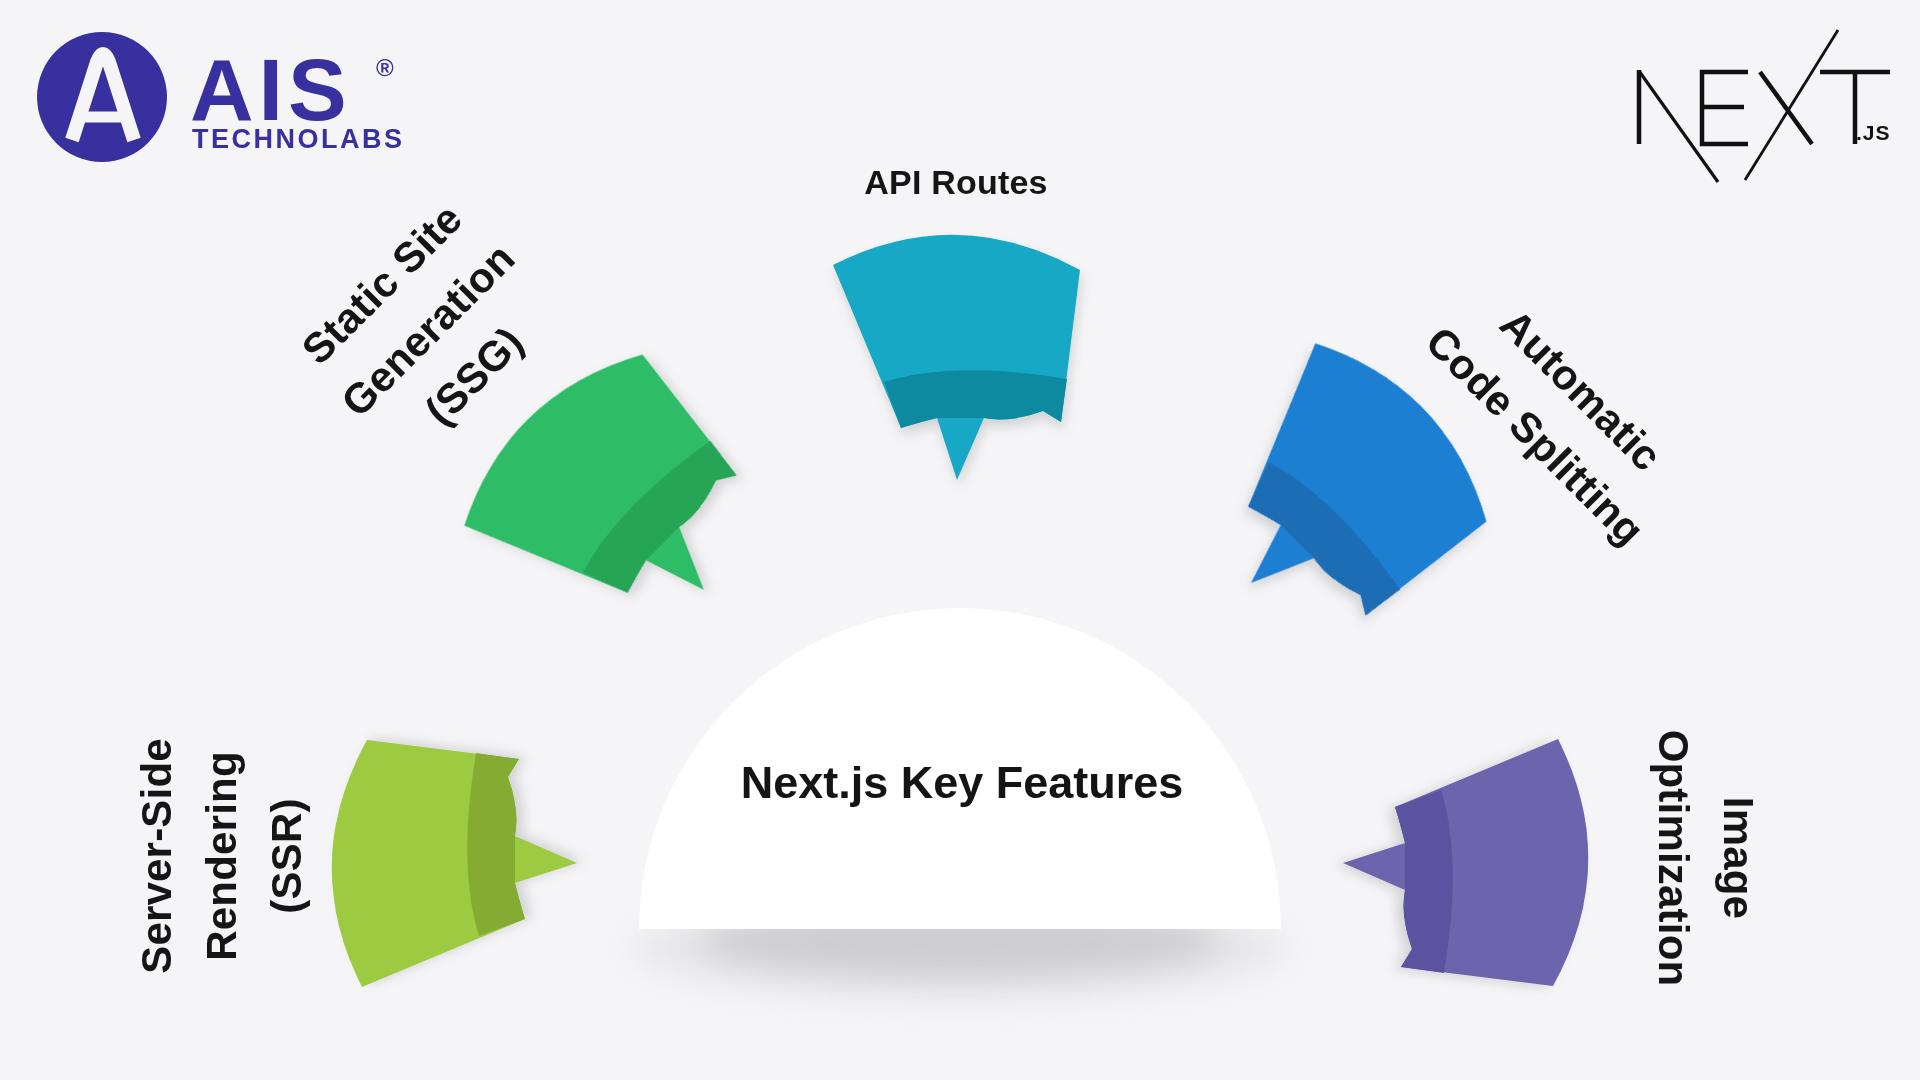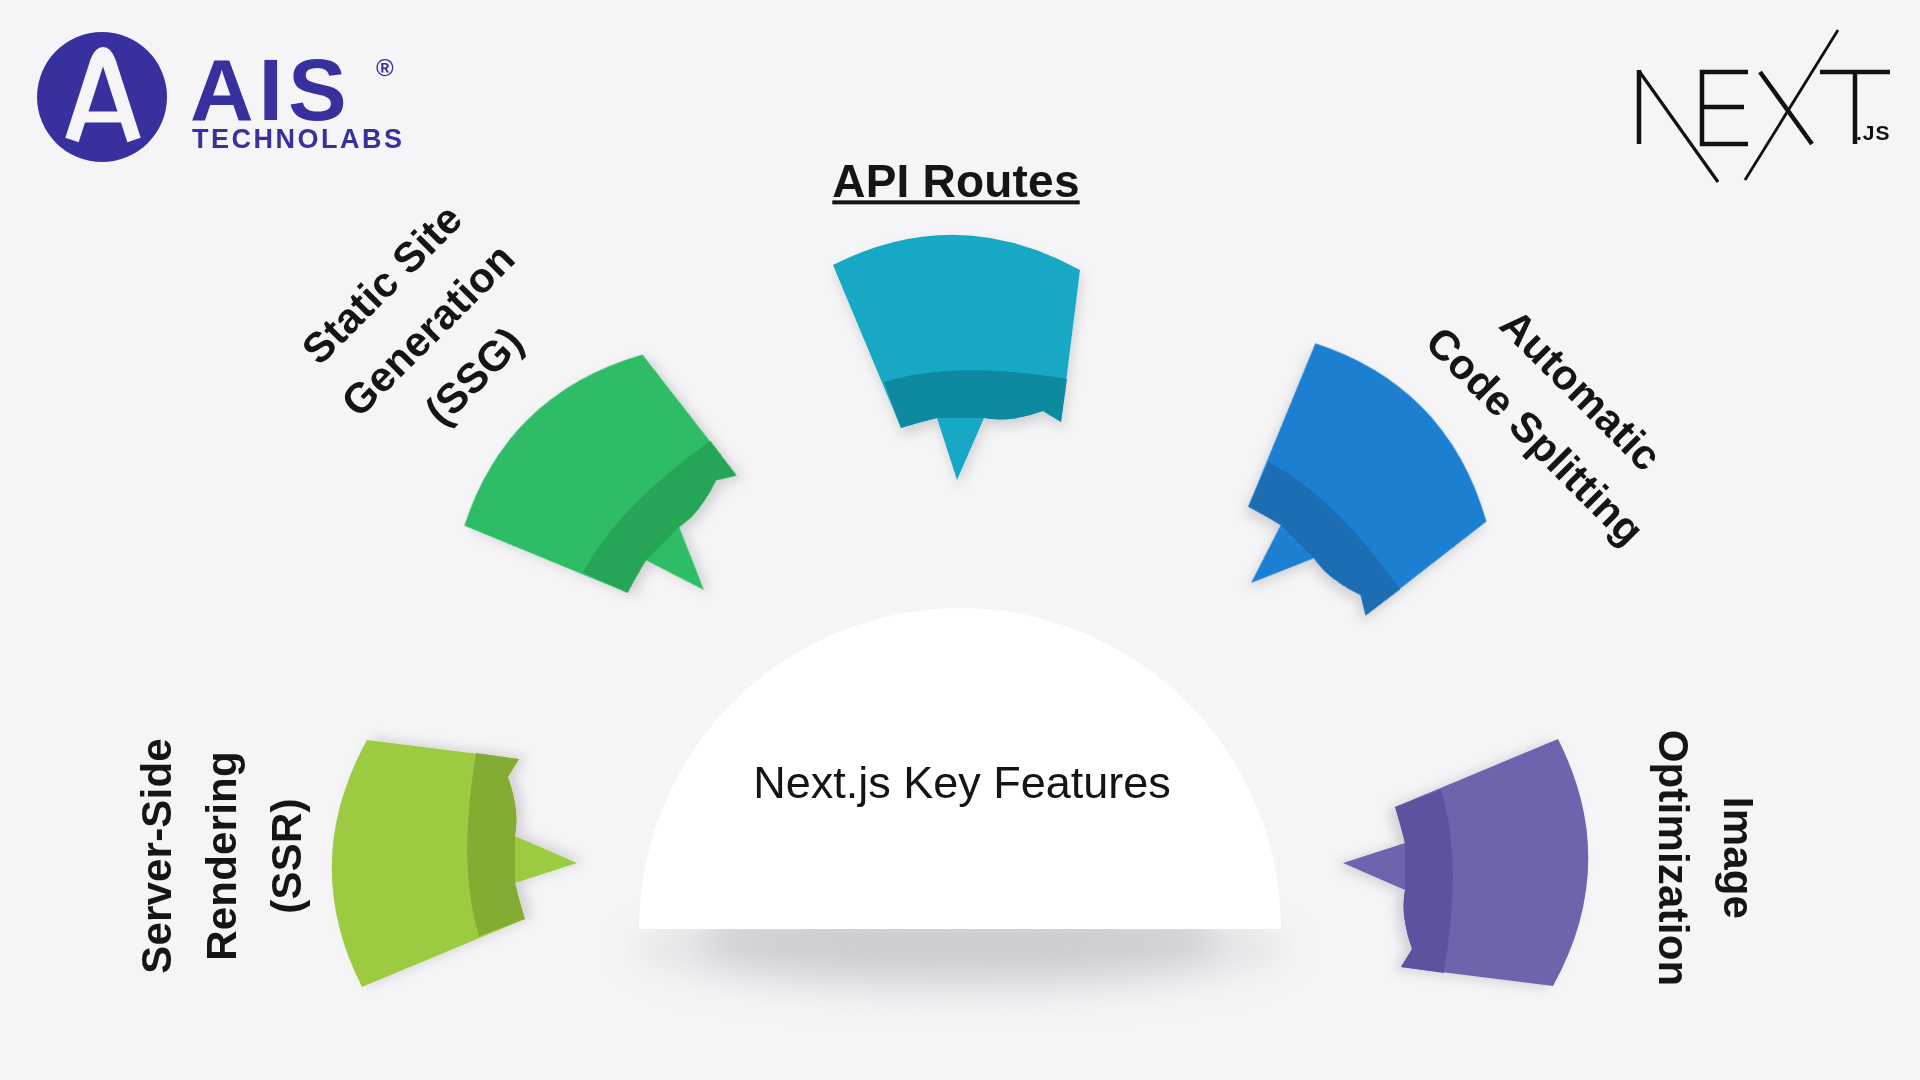--- a/index.html
+++ b/index.html
@@ -16,27 +16,27 @@
     font-weight:700;
     color:#151515;
     text-align:center;
     line-height:1.55;
     letter-spacing:0.2px;
     white-space:nowrap;
   }
   .label .ln{display:block;white-space:nowrap;}
   #label-ssr{left:222px;top:856px;font-size:42px;transform:translate(-50%,-50%) rotate(-90deg);}
   #label-ssg{left:428px;top:330px;font-size:42px;transform:translate(-50%,-50%) rotate(-45deg);}
-  #label-api{left:956px;top:182px;font-size:46px;transform:translate(-50%,-50%);text-decoration:underline;}
+  #label-api{left:956px;top:182px;font-size:34px;transform:translate(-50%,-50%);}
   #label-acs{left:1558px;top:413px;font-size:42px;transform:translate(-50%,-50%) rotate(45deg);}
   #label-img{left:1706px;top:858px;font-size:42px;transform:translate(-50%,-50%) rotate(90deg);}
   #center-title{
     position:absolute;left:962px;top:783px;
     transform:translate(-50%,-50%);
-    font-size:45px;font-weight:400;color:#141414;white-space:nowrap;
+    font-size:45px;font-weight:700;color:#141414;white-space:nowrap;
   }
 </style>
 </head>
 <body>
 
 <svg id="stage-svg" width="1920" height="1080" viewBox="0 0 1920 1080">
   <defs>
     <path id="wedge-body" d="M -124 -215 Q 0 -278 123 -210 L 104 -58 L 86 -69 Q 52 -57 27 -62 L 0 0 L -20 -62 Q -40 -57 -56 -52 Z"></path>
     <path id="wedge-shade" d="M -73 -98 Q -2 -120 110 -101 L 104 -58 L 86 -69 Q 52 -57 27 -62 L -20 -62 Q -40 -57 -56 -52 Z"></path>
     <filter id="soft-blur" x="-80%" y="-80%" width="260%" height="260%">

